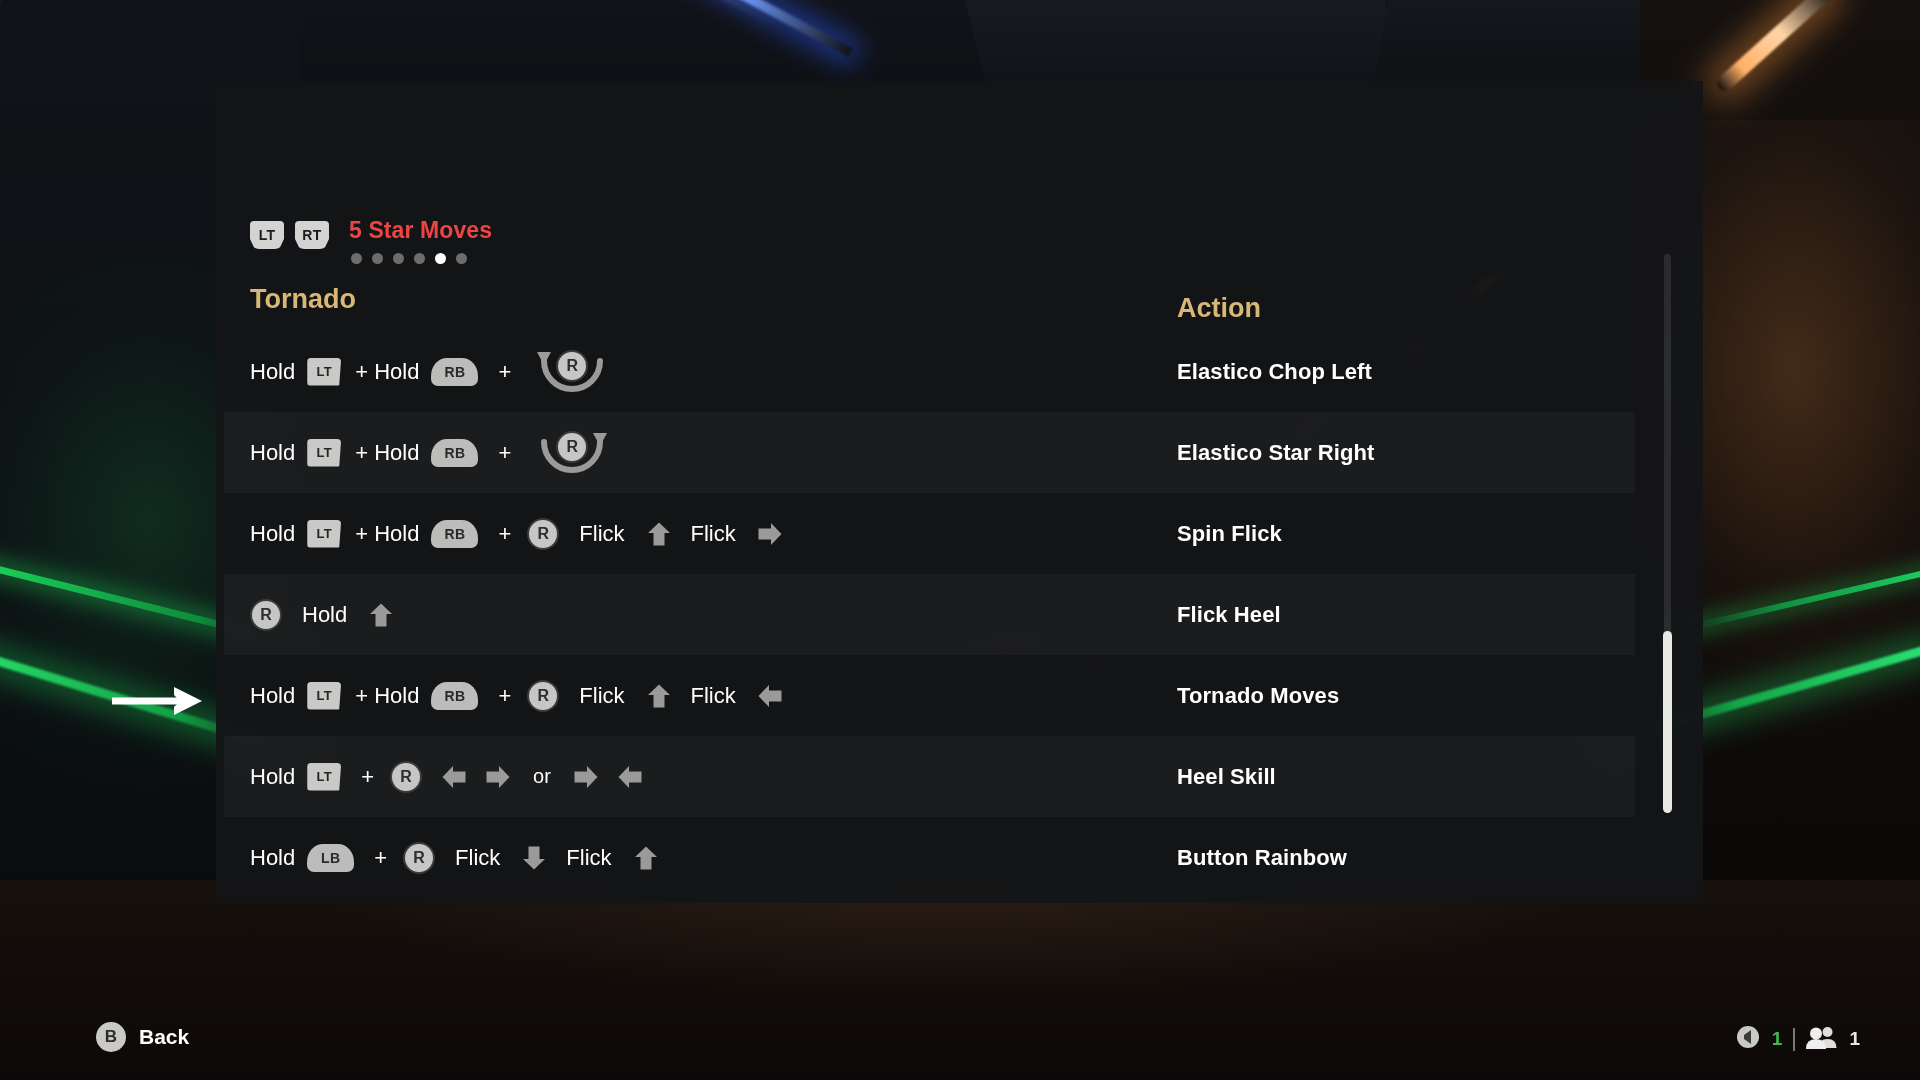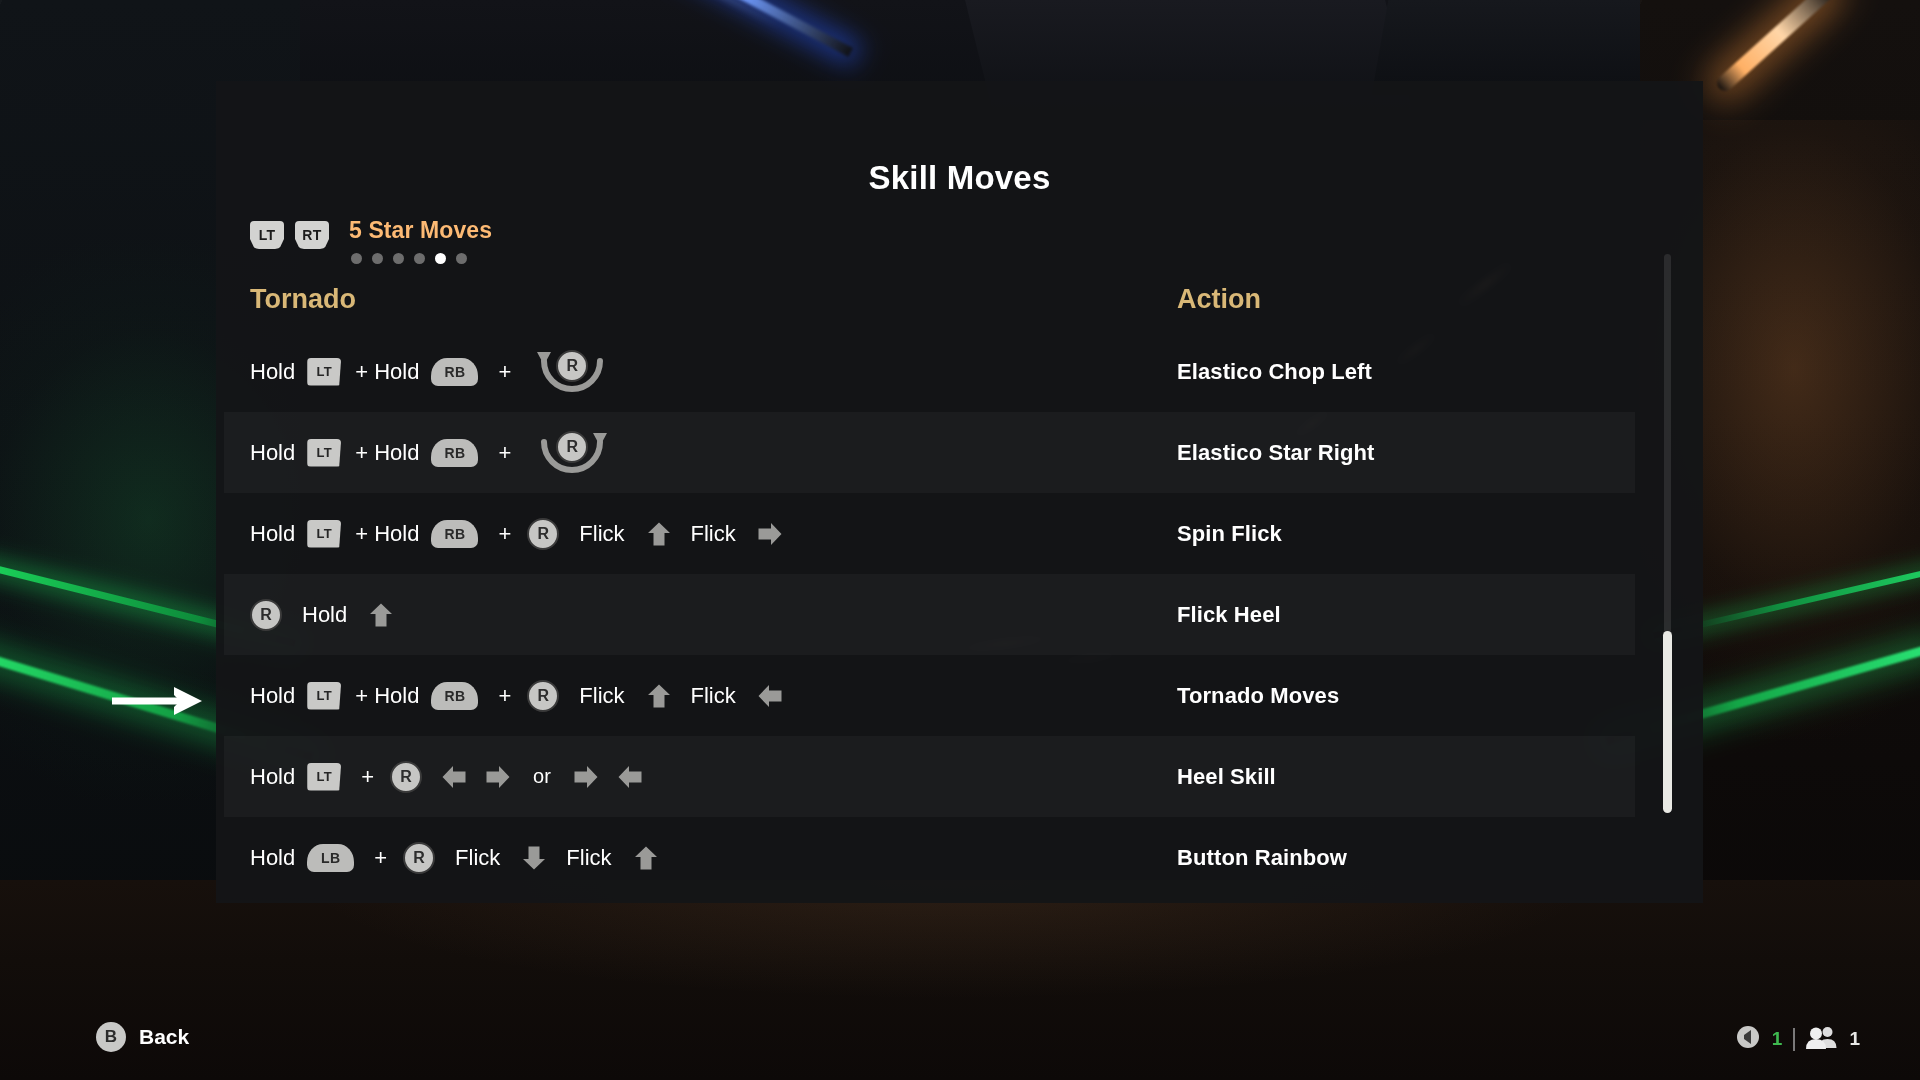--- a/index.html
+++ b/index.html
@@ -163,35 +163,35 @@
     color:#1b1b1b;
     font-size:14px; font-weight:800;
     display:flex; align-items:center; justify-content:center;
     border-radius: 4px 4px 9px 9px;
     clip-path: polygon(0 0, 100% 0, 100% 64%, 86% 100%, 14% 100%, 0 64%);
     letter-spacing:.3px;
     margin-top: 4px;
   }
   #category-block { margin-left: 9px; }
   #category-name {
-    color:#fdba74; font-size:23px; font-weight:700; letter-spacing:.1px;
+    color:#ef4444; font-size:23px; font-weight:700; letter-spacing:.1px;
     line-height: 1;
     padding-top: 2px;
   }
   #page-dots { display:flex; gap:10px; margin-top:11px; padding-left:2px; }
   .dot { width:11px; height:11px; border-radius:50%; background:#6d6d6d; }
   .dot.active { background:#ffffff; }
 
   
   #col-head-button {
     position:absolute; left:34px; top:203px;
     color:#d9b877; font-size:27px; font-weight:700;
   }
   #col-head-action {
-    position:absolute; left:961px; top:203px;
+    position:absolute; left:961px; top:212px;
     color:#d9b877; font-size:27px; font-weight:700;
   }
 
   
   #rows {
     position:absolute; left:8px; top:250px;
     width: 1411px;
   }
   .row {
     position:relative;
@@ -341,21 +341,20 @@
   <div class="bg-layer" id="bg-floor-sheen"></div>
   <div class="streak" style="left:1450px; top:280px; width:70px; height:9px; transform:rotate(-38deg);"></div>
   <div class="streak" style="left:1390px; top:345px; width:52px; height:8px; transform:rotate(-38deg); opacity:.7;"></div>
   <div class="streak" style="left:1290px; top:420px; width:44px; height:7px; transform:rotate(-36deg); opacity:.55;"></div>
   <div class="streak" style="left:960px; top:640px; width:90px; height:7px; transform:rotate(-7deg); opacity:.5;"></div>
   <div class="streak" style="left:1060px; top:655px; width:60px; height:6px; transform:rotate(-7deg); opacity:.4;"></div>
 </div>
 
 <div id="panel">
 
-  <div id="panel-title">Skill Moves</div>
 
   <div id="category-row">
     <div class="trigger-badge">LT</div>
     <div class="trigger-badge">RT</div>
     <div id="category-block">
       <div id="category-name">5 Star Moves</div>
       <div id="page-dots">
           <span class="dot"></span>
           <span class="dot"></span>
           <span class="dot"></span>

